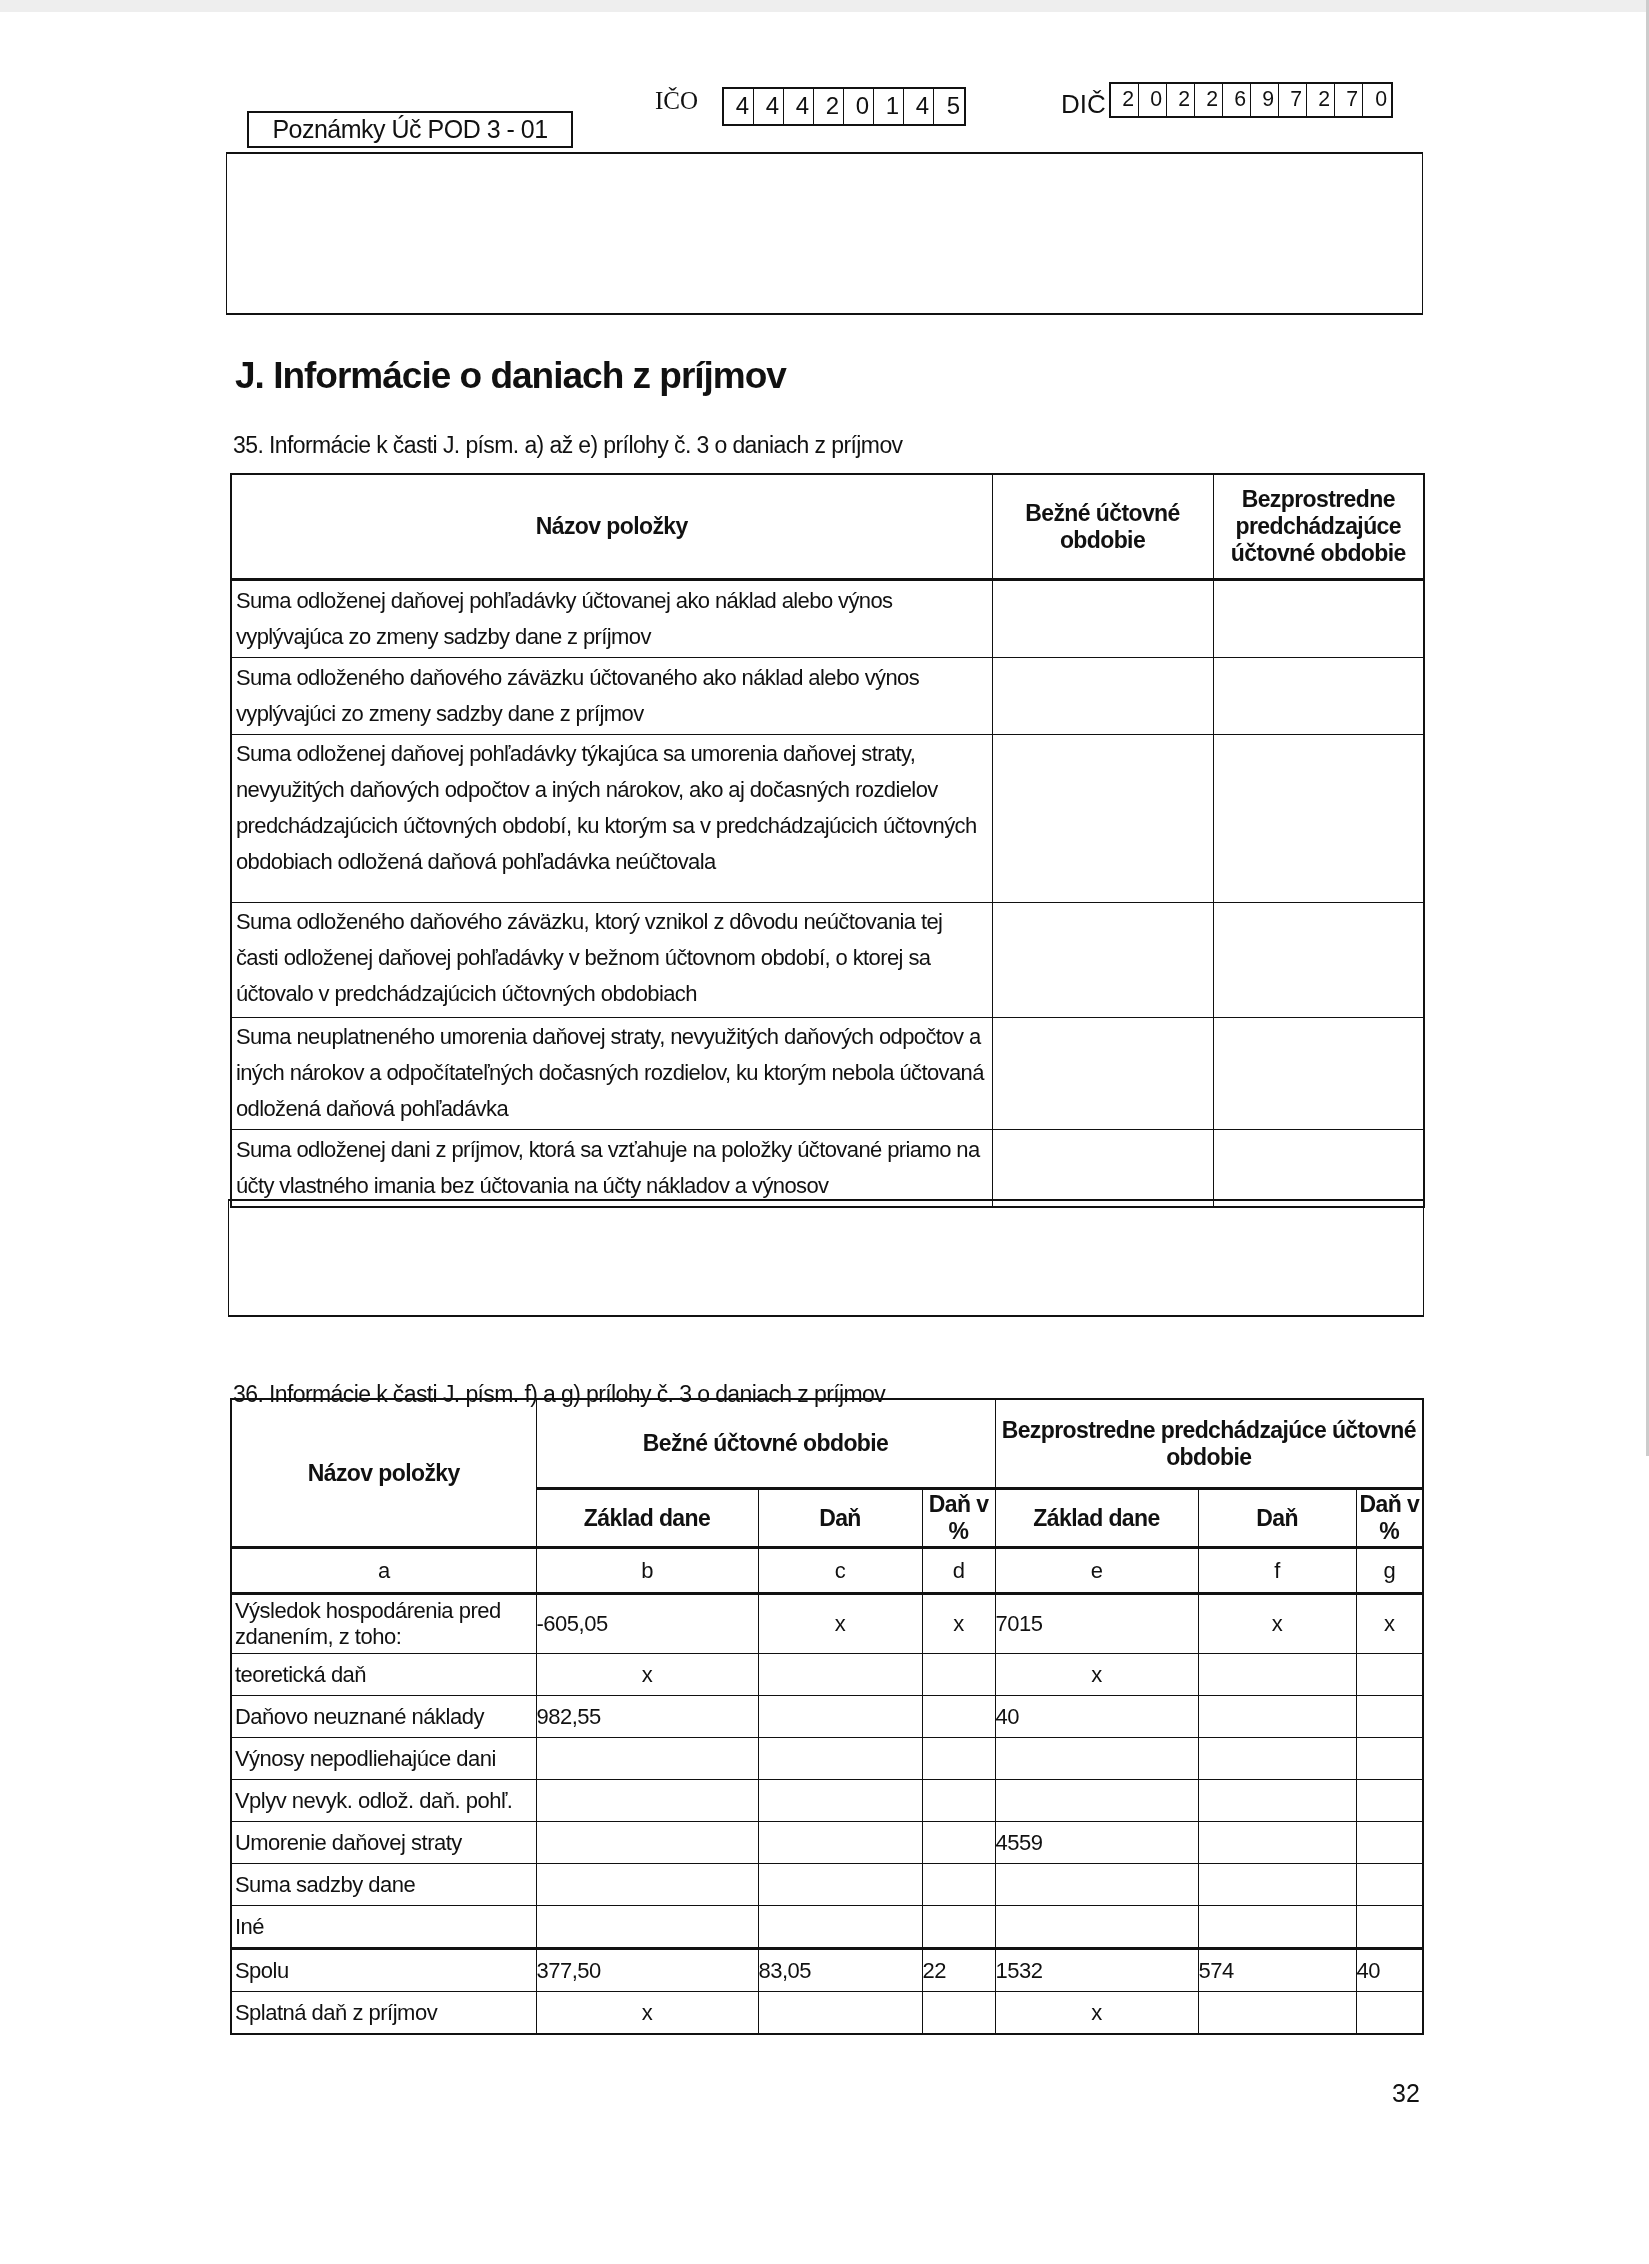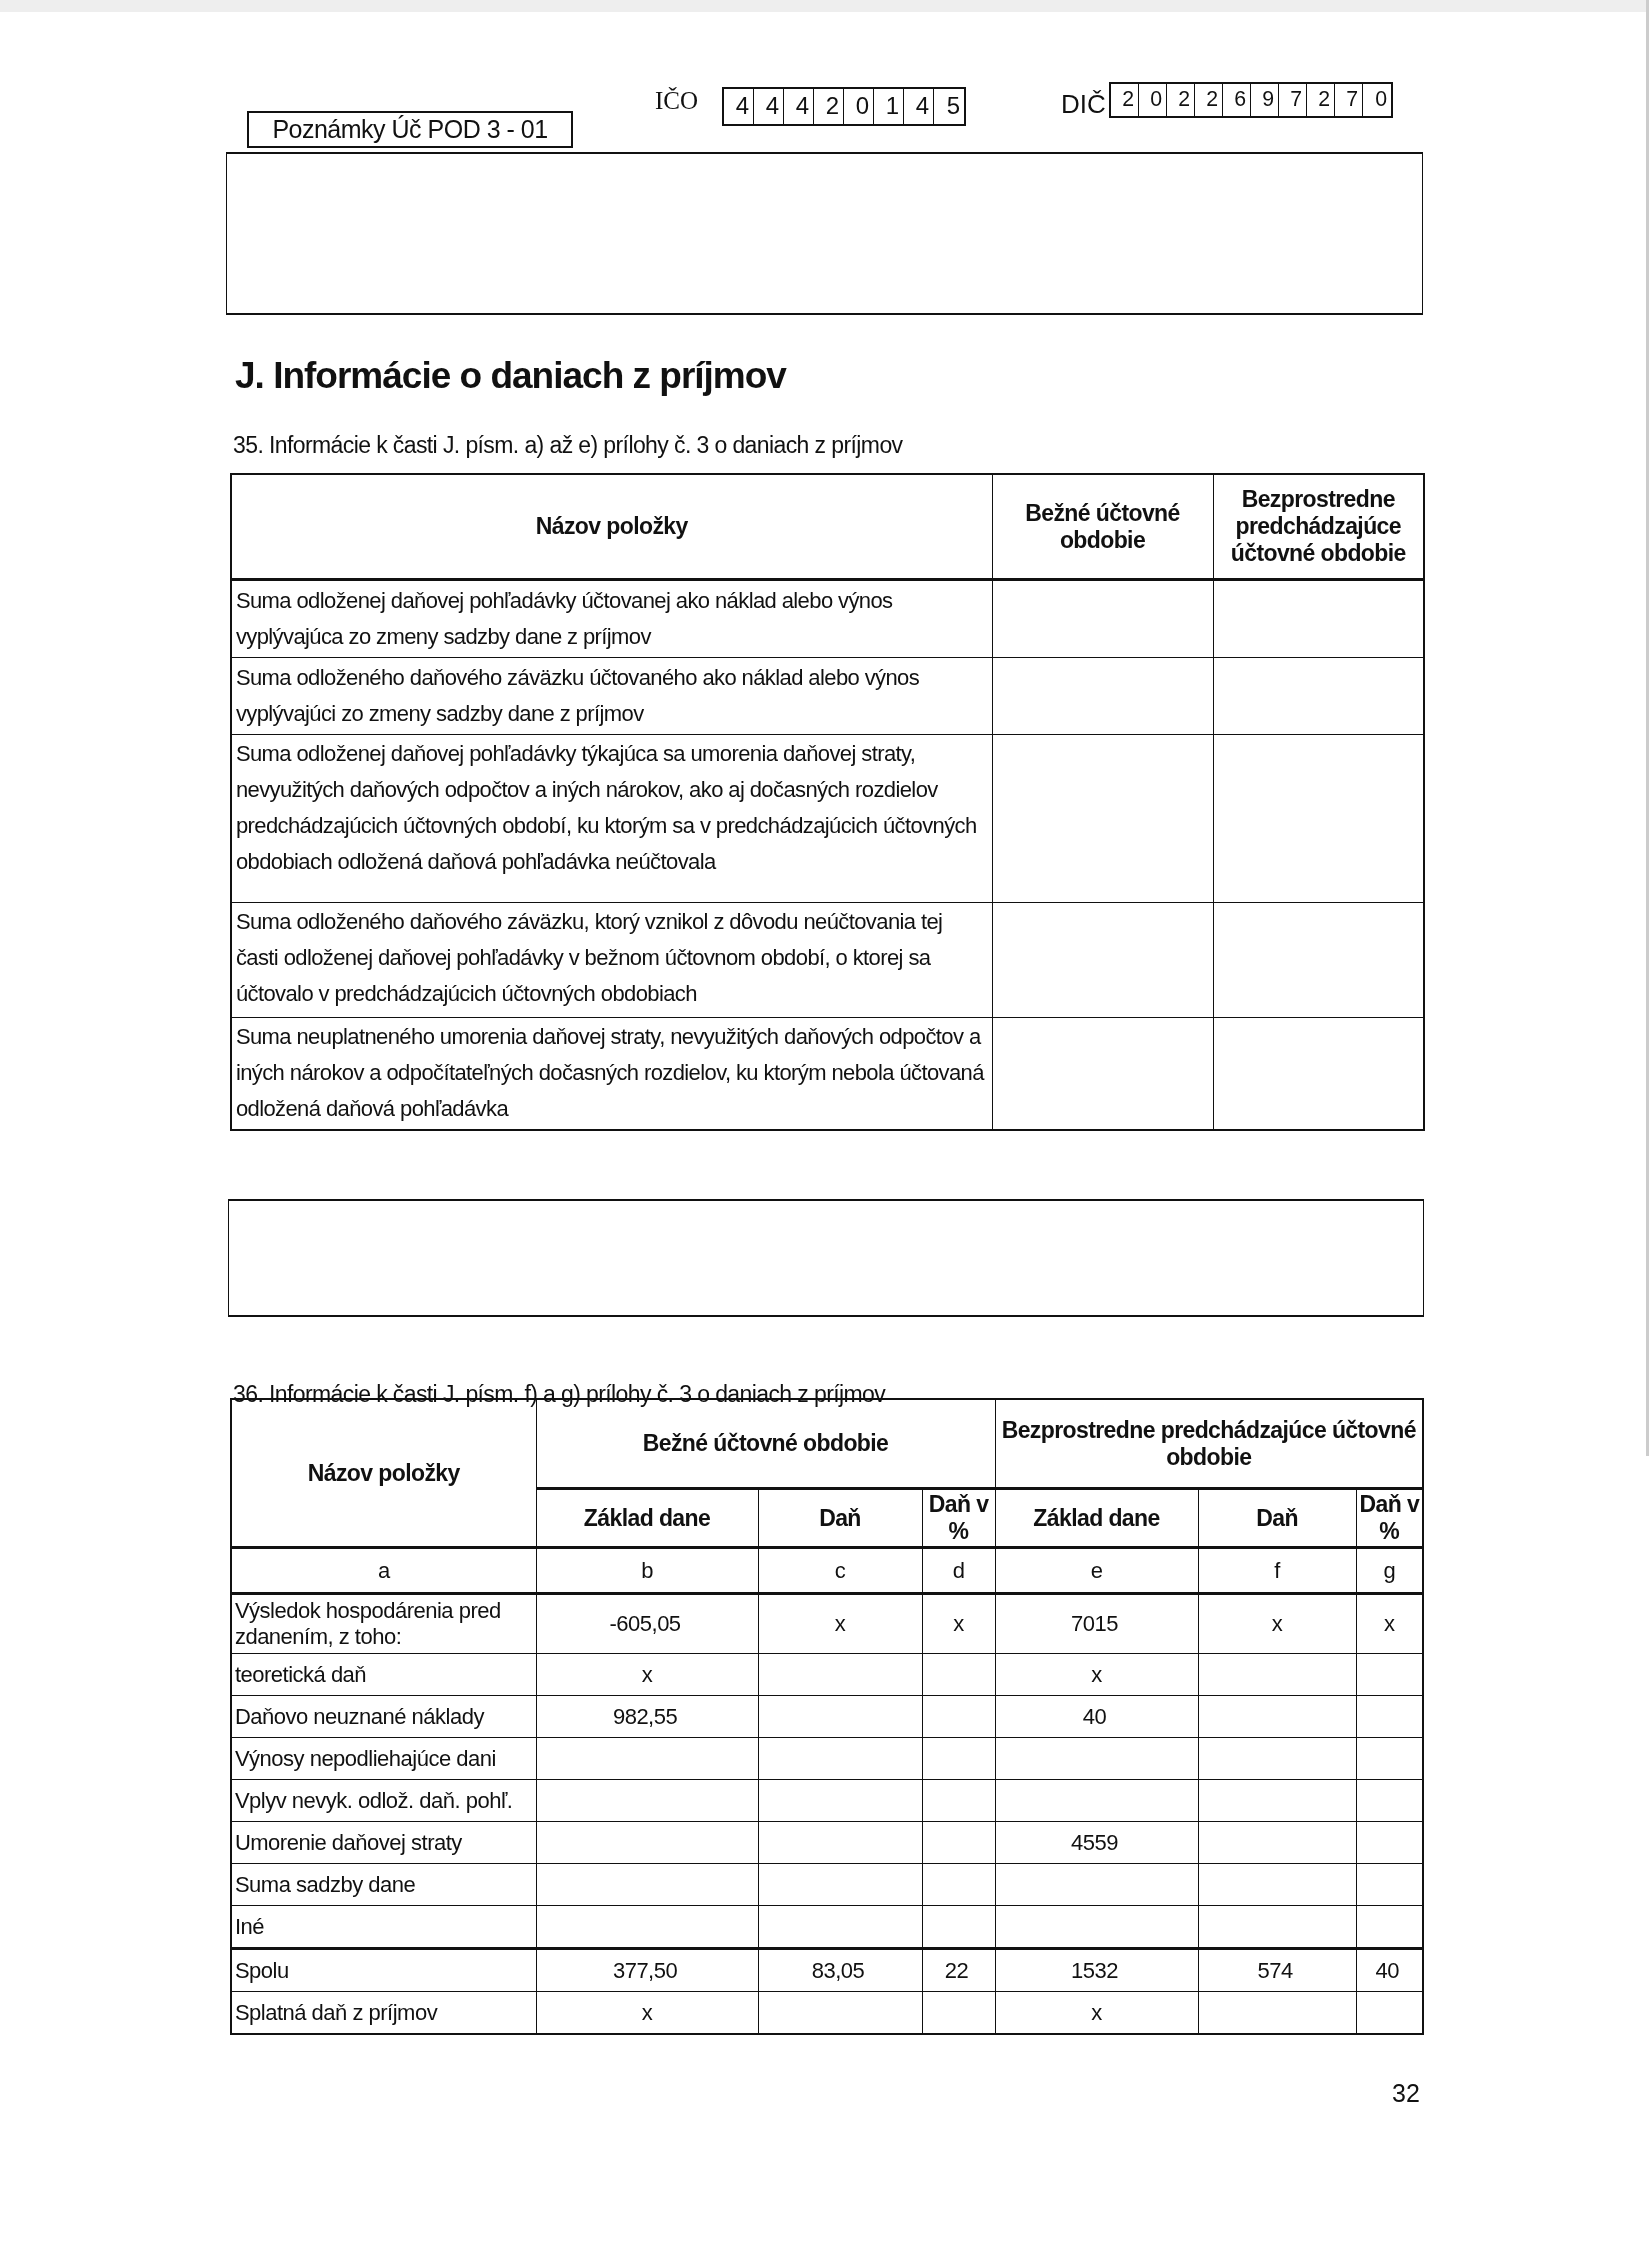--- a/index.html
+++ b/index.html
@@ -45,21 +45,21 @@
     
     .t35 { left: 230px; top: 473px; width: 1193px; border: 2.9px solid #111; }
     .t35 th { font-size: 23px; font-weight: bold; letter-spacing: -0.6px; text-align: center; height: 103px; border-bottom: 3.9px solid #111; }
     .t35 td.name { font-size: 22px; letter-spacing: -0.6px; line-height: 36px; padding: 1.9px 3.9px; vertical-align: top; }
 
     
     .t36 { left: 230px; top: 1398px; width: 1192px; border: 2.9px solid #111; }
     .t36 th { font-weight: bold; font-size: 23px; letter-spacing: -0.6px; text-align: center; line-height: 27px; }
     .t36 td { font-size: 22px; letter-spacing: -0.5px; height: 41px; }
     .t36 td.label { padding-left: 2.9px; }
-    .t36 td.num { text-align: center; padding-right: 3.9px; }
+    .t36 td.num { text-align: left; padding-right: 3.9px; }
     .t36 td.ctr { text-align: center; }
     .t36 tr.letters td { text-align: center; height: 43px; border-bottom: 3.9px solid #111; }
     .t36 tr.tall td { height: 58px; }
     .t36 tr.headrow-1 th { height: 87px; border-bottom: 3.9px solid #111; }
     .t36 tr.headrow-2 th { height: 56px; border-bottom: 3.9px solid #111; }
 
     .page-number { left: 1392px; top: 2079px; font-size: 25px; }
   </style>
 </head>
 <body>
@@ -128,20 +128,25 @@
     <td></td>
     <td></td>
   </tr>
   <tr style="height:115px">
     <td class="name">Suma odloženého daňového záväzku, ktorý vznikol z dôvodu neúčtovania tej časti odloženej daňovej pohľadávky v bežnom účtovnom období, o ktorej sa účtovalo v predchádzajúcich účtovných obdobiach</td>
     <td></td>
     <td></td>
   </tr>
   <tr style="height:109px">
     <td class="name">Suma neuplatneného umorenia daňovej straty, nevyužitých daňových odpočtov a iných nárokov a odpočítateľných dočasných rozdielov, ku ktorým nebola účtovaná odložená daňová pohľadávka</td>
+    <td></td>
+    <td></td>
+  </tr>
+  <tr style="height:70px">
+    <td class="name">Suma odloženej dani z príjmov, ktorá sa vzťahuje na položky účtované priamo na účty vlastného imania bez účtovania na účty nákladov a výnosov</td>
     <td></td>
     <td></td>
   </tr>
 </tbody>
   </table>
 
 <div class="abs note-box note-mid"></div>
 
 <div class="abs sub-title sub36">36. Informácie k časti J. písm. f) a g) prílohy č. 3 o daniach z príjmov</div>
 

